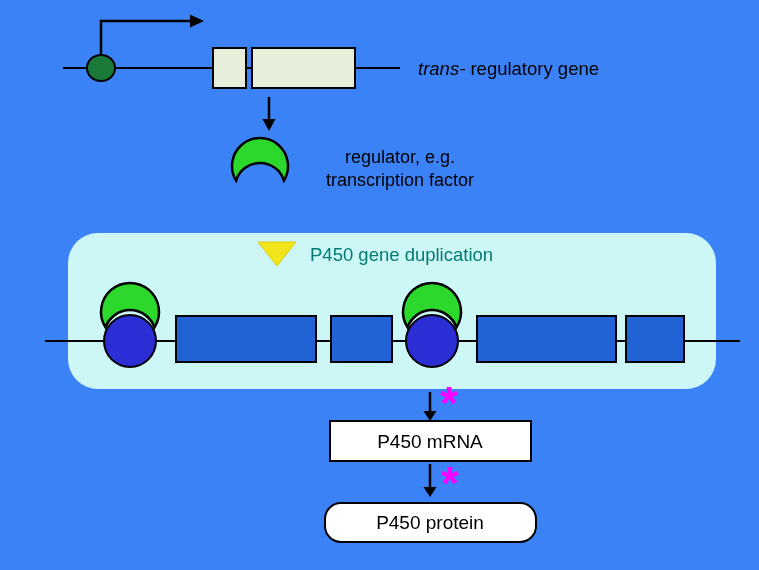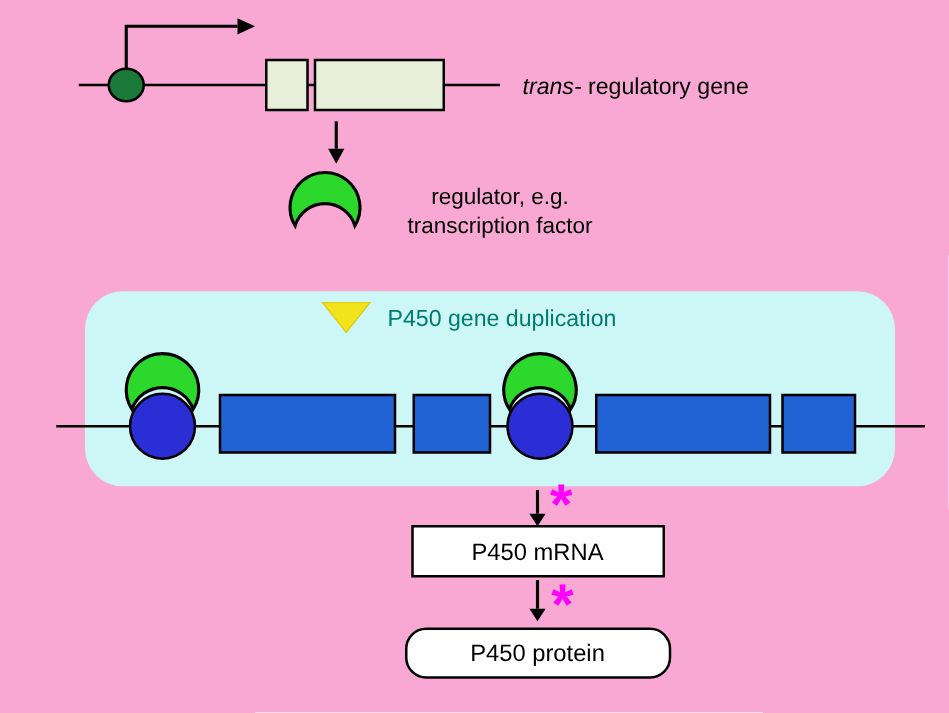--- a/index.html
+++ b/index.html
@@ -1,20 +1,20 @@
 <!DOCTYPE html>
 <html><head>
 <meta charset="utf-8">
 <style>
   html, body { margin: 0; padding: 0; background: #ffffff; }
   .canvas {
     position: relative;
     width: 759px;
     height: 570px;
-    background: #f9a8d4;
+    background: #3b82f6;
     overflow: hidden;
     font-family: "Liberation Sans", sans-serif;
   }
   svg text {
     font-family: "Liberation Sans", sans-serif;
   }
 </style>
 </head>
 <body>
 

